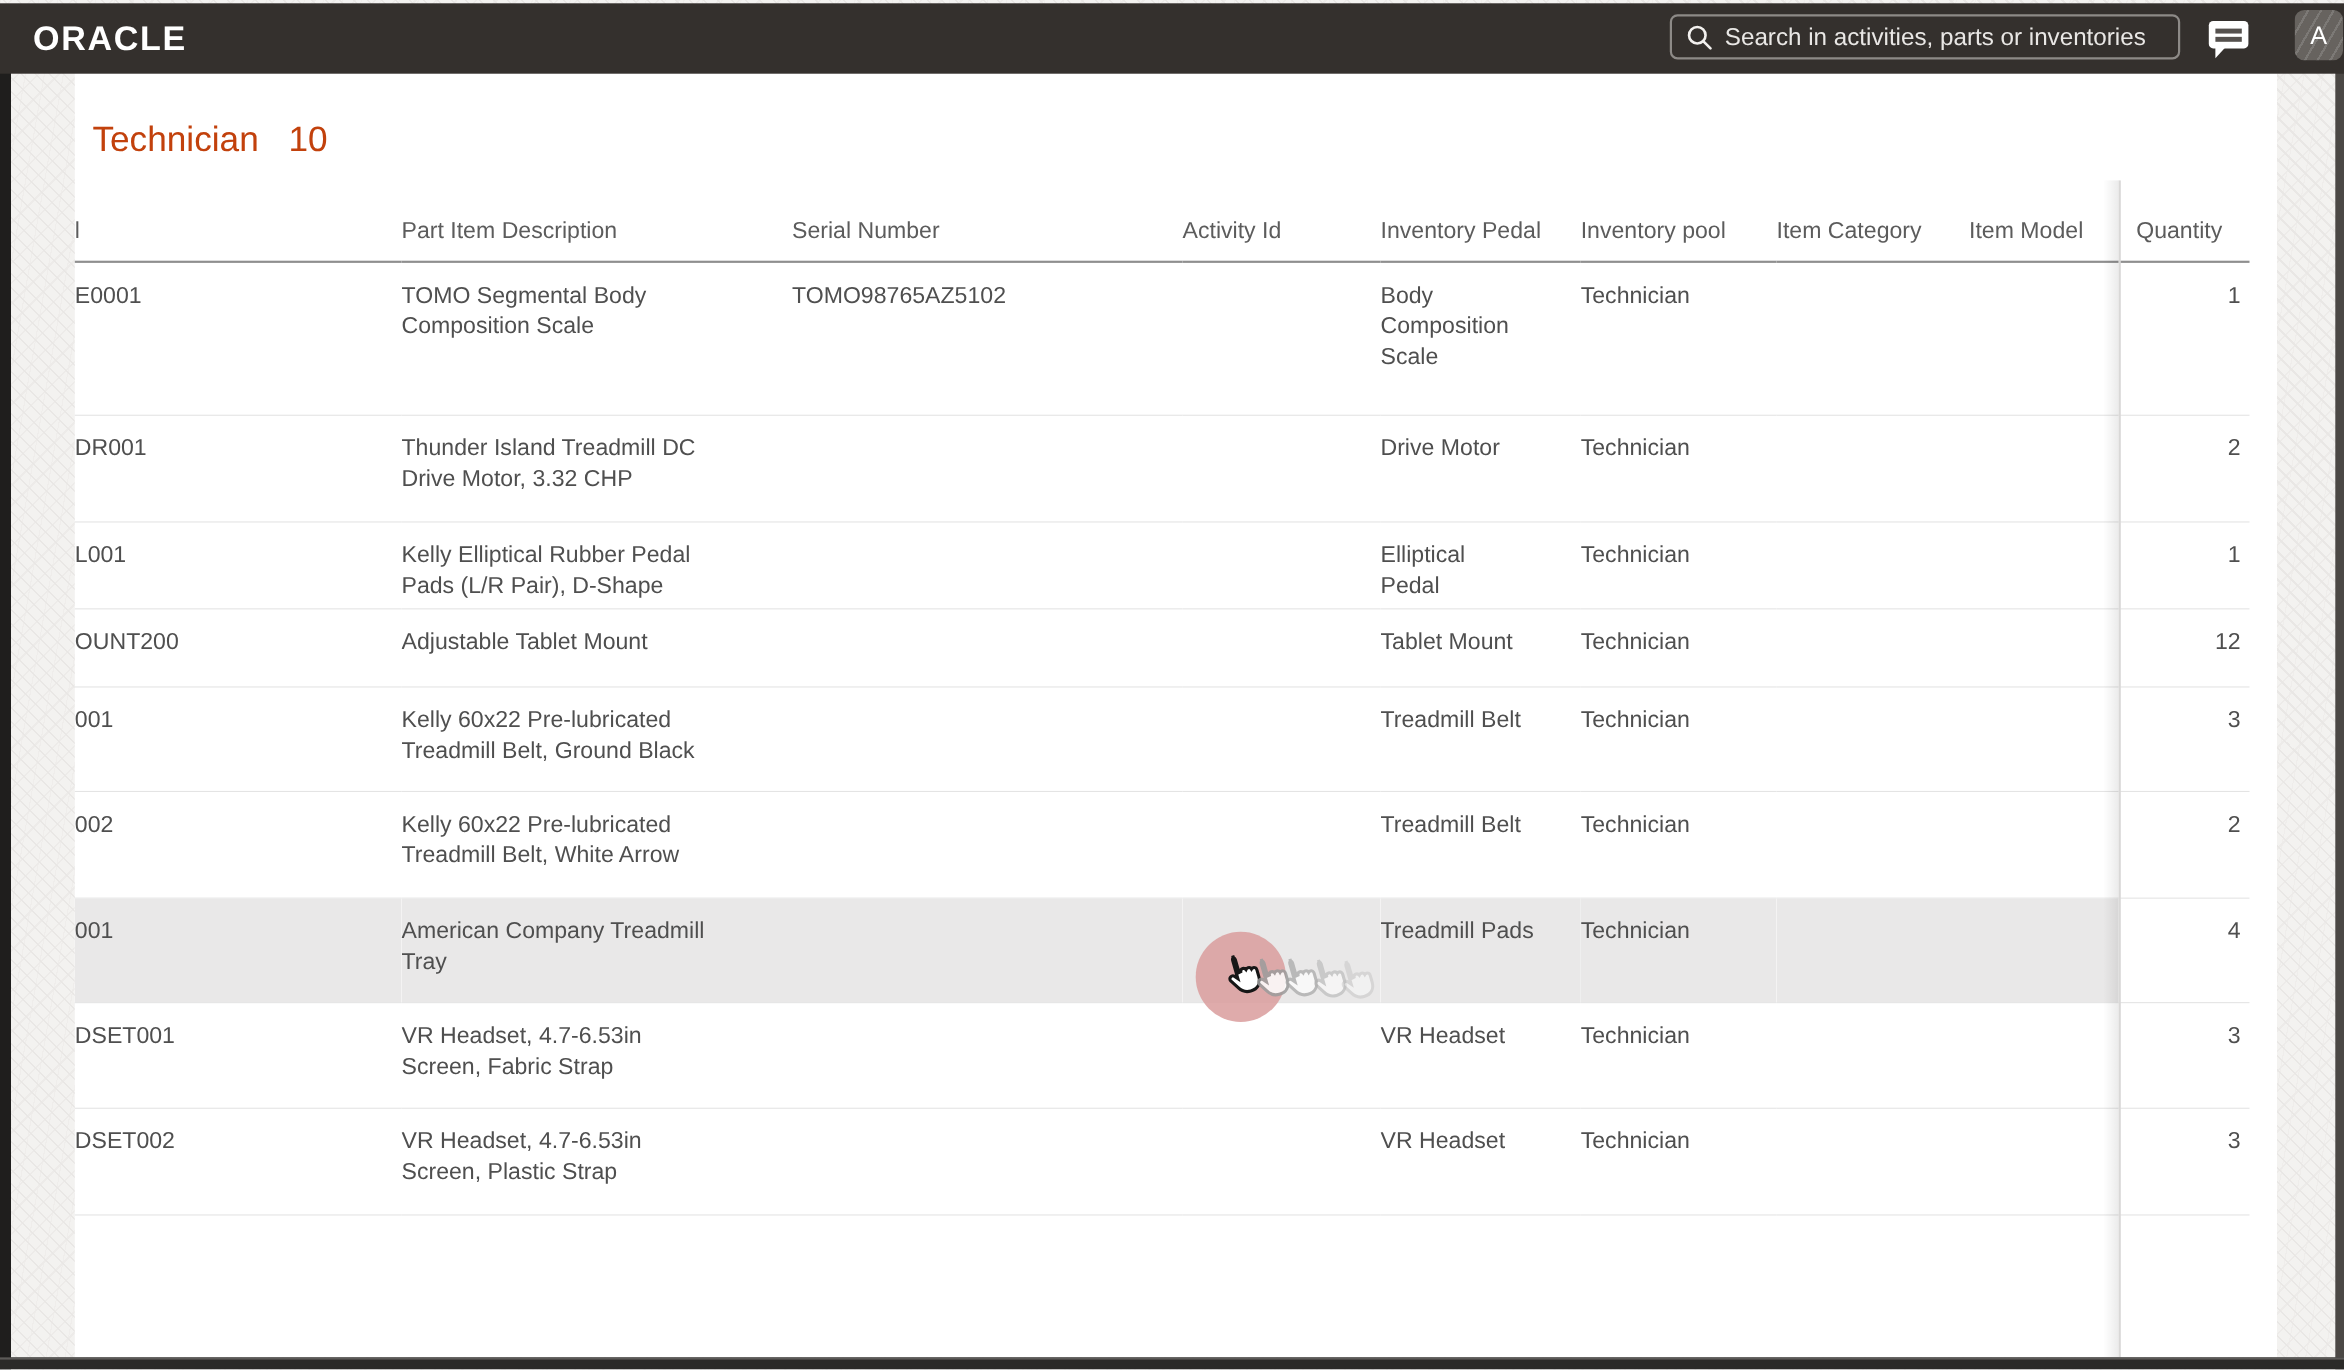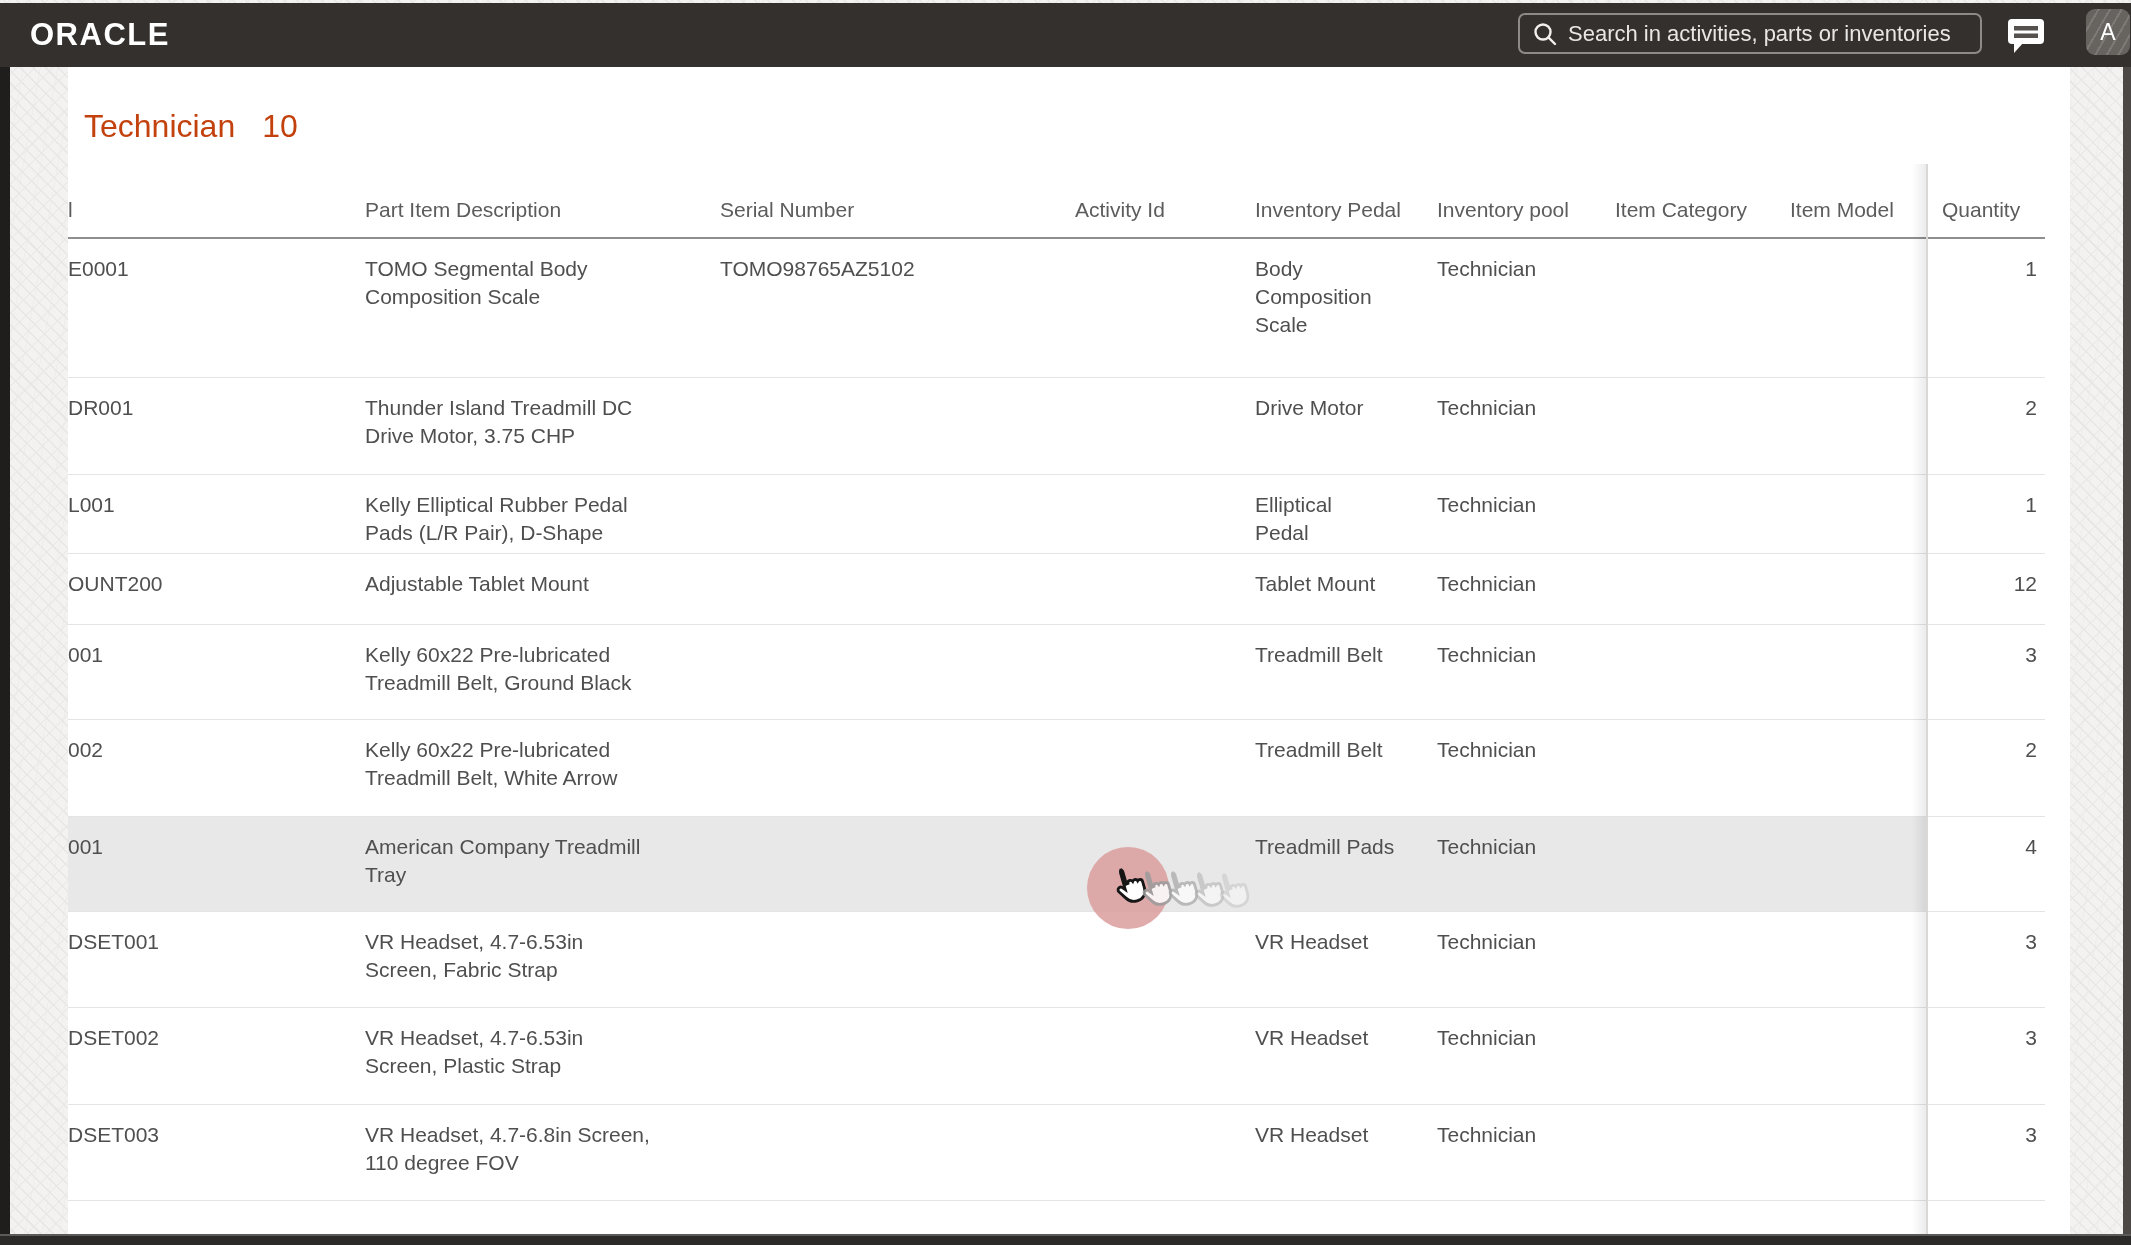--- a/index.html
+++ b/index.html
@@ -178,21 +178,21 @@
 Composition
 Scale</td>
     <td class="c-pool">Technician</td>
     <td class="c-cat"></td>
     <td class="c-model"></td>
     <td class="c-qty">1</td>
   </tr>
         <tr class="inv-row">
     <td class="c-id">DR001</td>
     <td class="c-desc">Thunder Island Treadmill DC
-Drive Motor, 3.75 CHP</td>
+Drive Motor, 3.32 CHP</td>
     <td class="c-serial"></td>
     <td class="c-activity"></td>
     <td class="c-type">Drive Motor</td>
     <td class="c-pool">Technician</td>
     <td class="c-cat"></td>
     <td class="c-model"></td>
     <td class="c-qty">2</td>
   </tr>
         <tr class="inv-row">
     <td class="c-id">L001</td>
@@ -263,32 +263,20 @@
     <td class="c-type">VR Headset</td>
     <td class="c-pool">Technician</td>
     <td class="c-cat"></td>
     <td class="c-model"></td>
     <td class="c-qty">3</td>
   </tr>
         <tr class="inv-row">
     <td class="c-id">DSET002</td>
     <td class="c-desc">VR Headset, 4.7-6.53in
 Screen, Plastic Strap</td>
-    <td class="c-serial"></td>
-    <td class="c-activity"></td>
-    <td class="c-type">VR Headset</td>
-    <td class="c-pool">Technician</td>
-    <td class="c-cat"></td>
-    <td class="c-model"></td>
-    <td class="c-qty">3</td>
-  </tr>
-        <tr class="inv-row">
-    <td class="c-id">DSET003</td>
-    <td class="c-desc">VR Headset, 4.7-6.8in Screen,
-110 degree FOV</td>
     <td class="c-serial"></td>
     <td class="c-activity"></td>
     <td class="c-type">VR Headset</td>
     <td class="c-pool">Technician</td>
     <td class="c-cat"></td>
     <td class="c-model"></td>
     <td class="c-qty">3</td>
   </tr>
       </tbody>
   </table>

